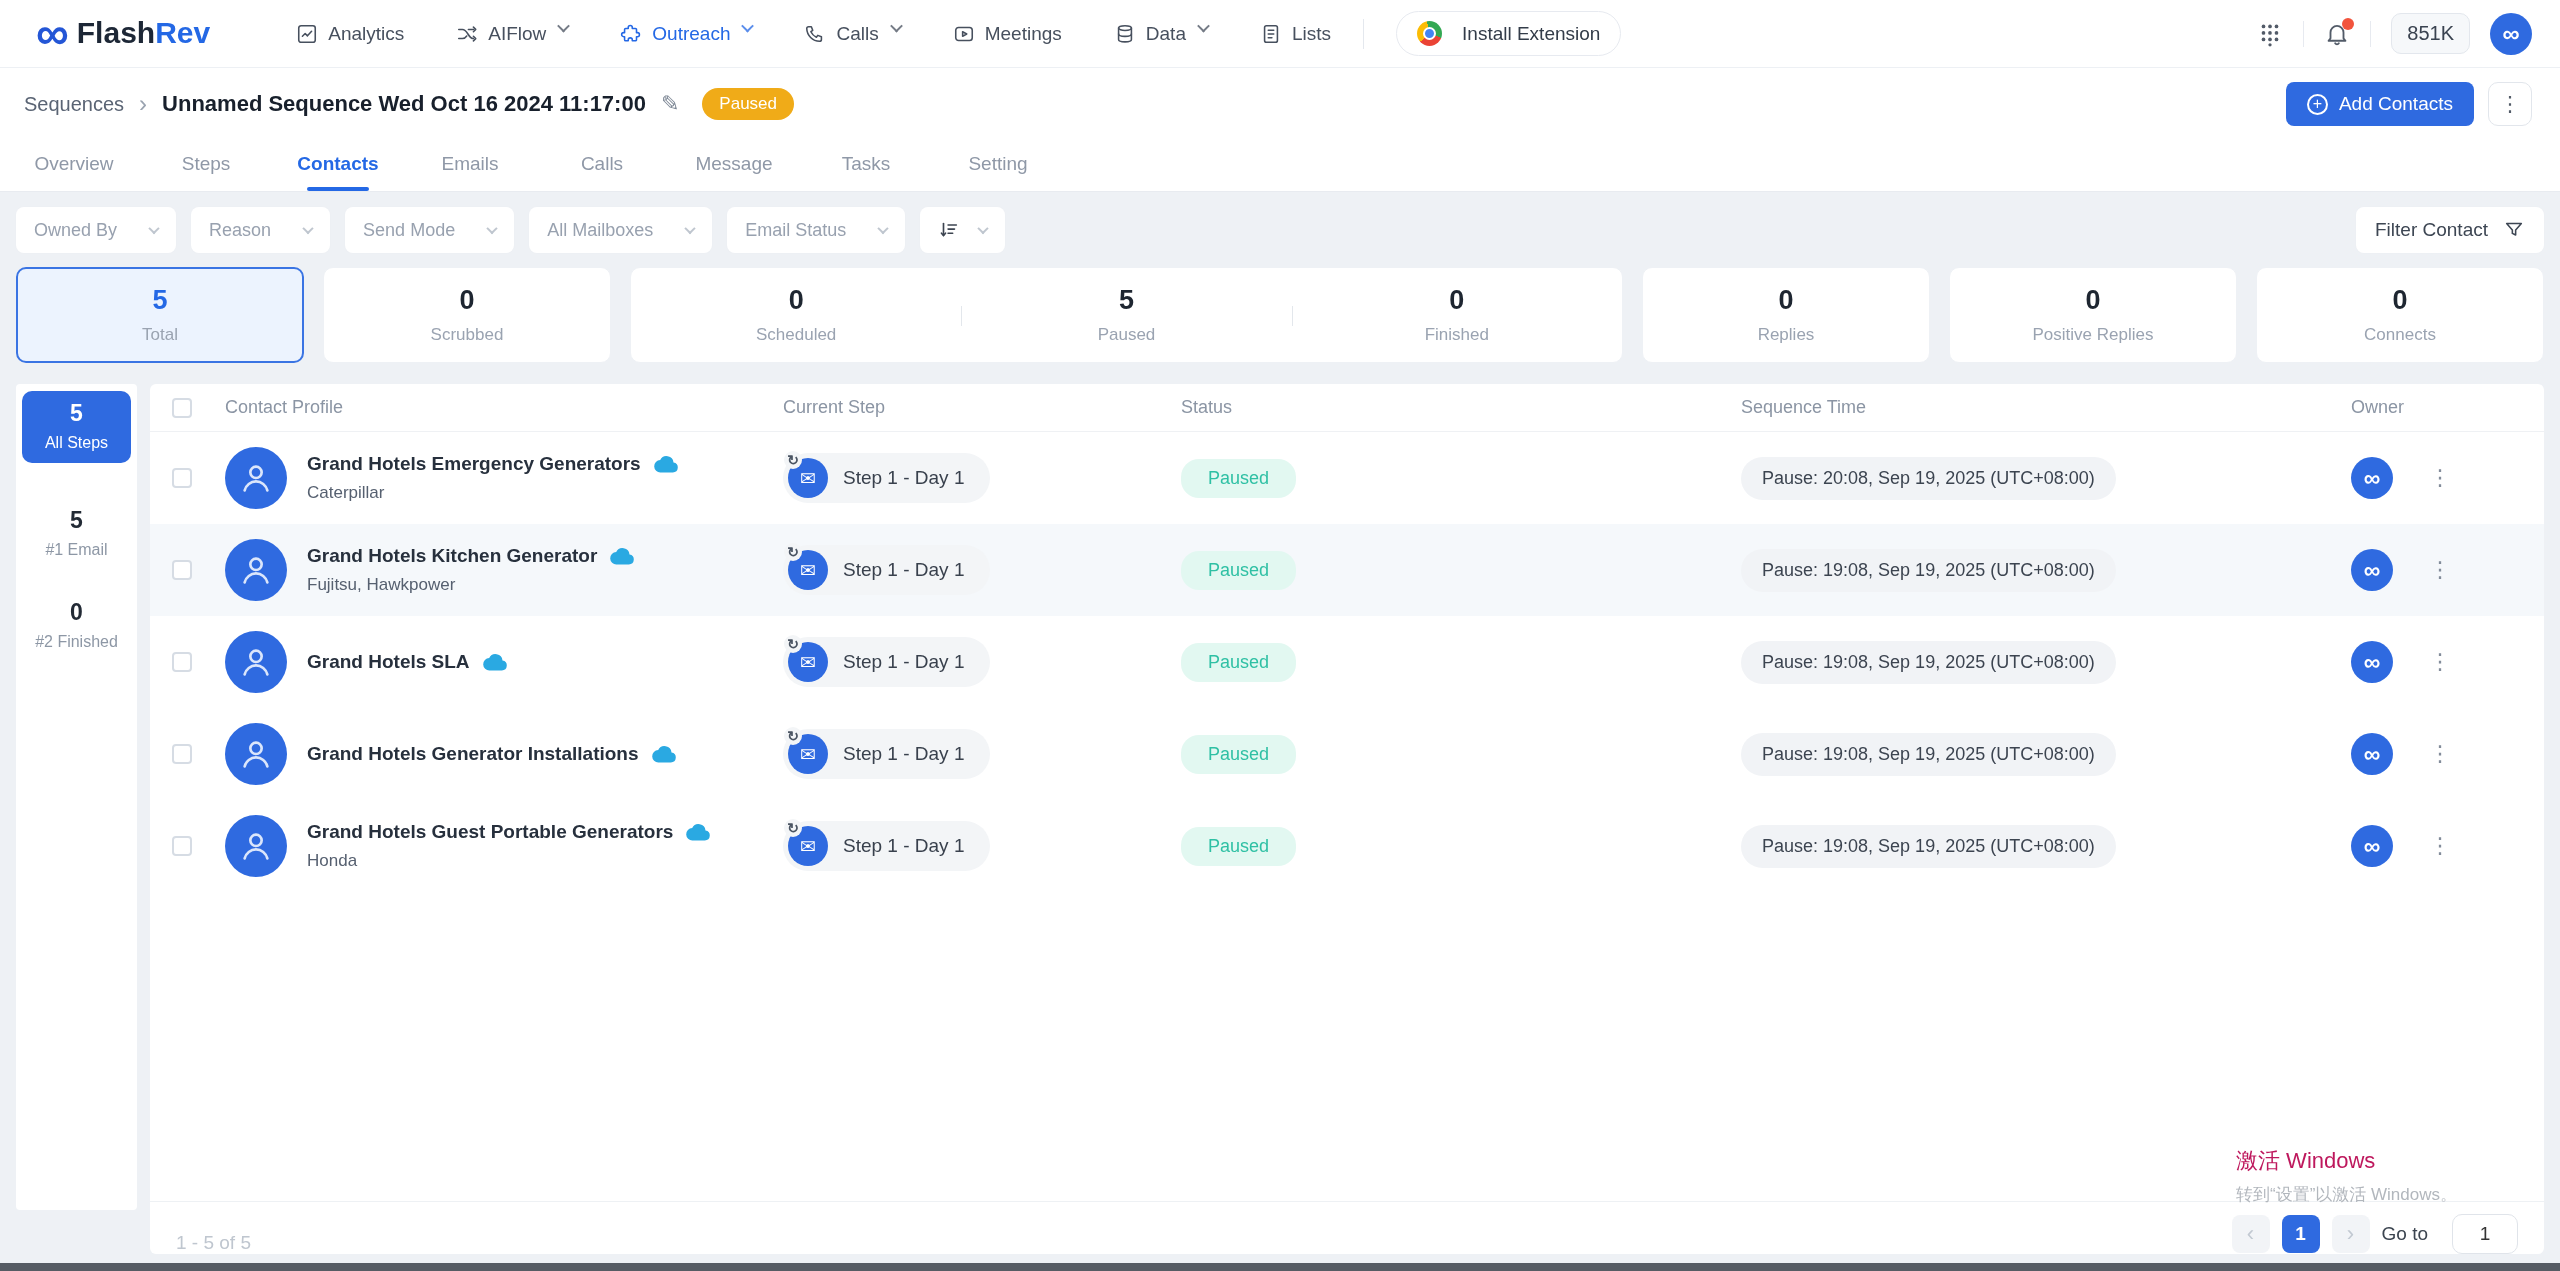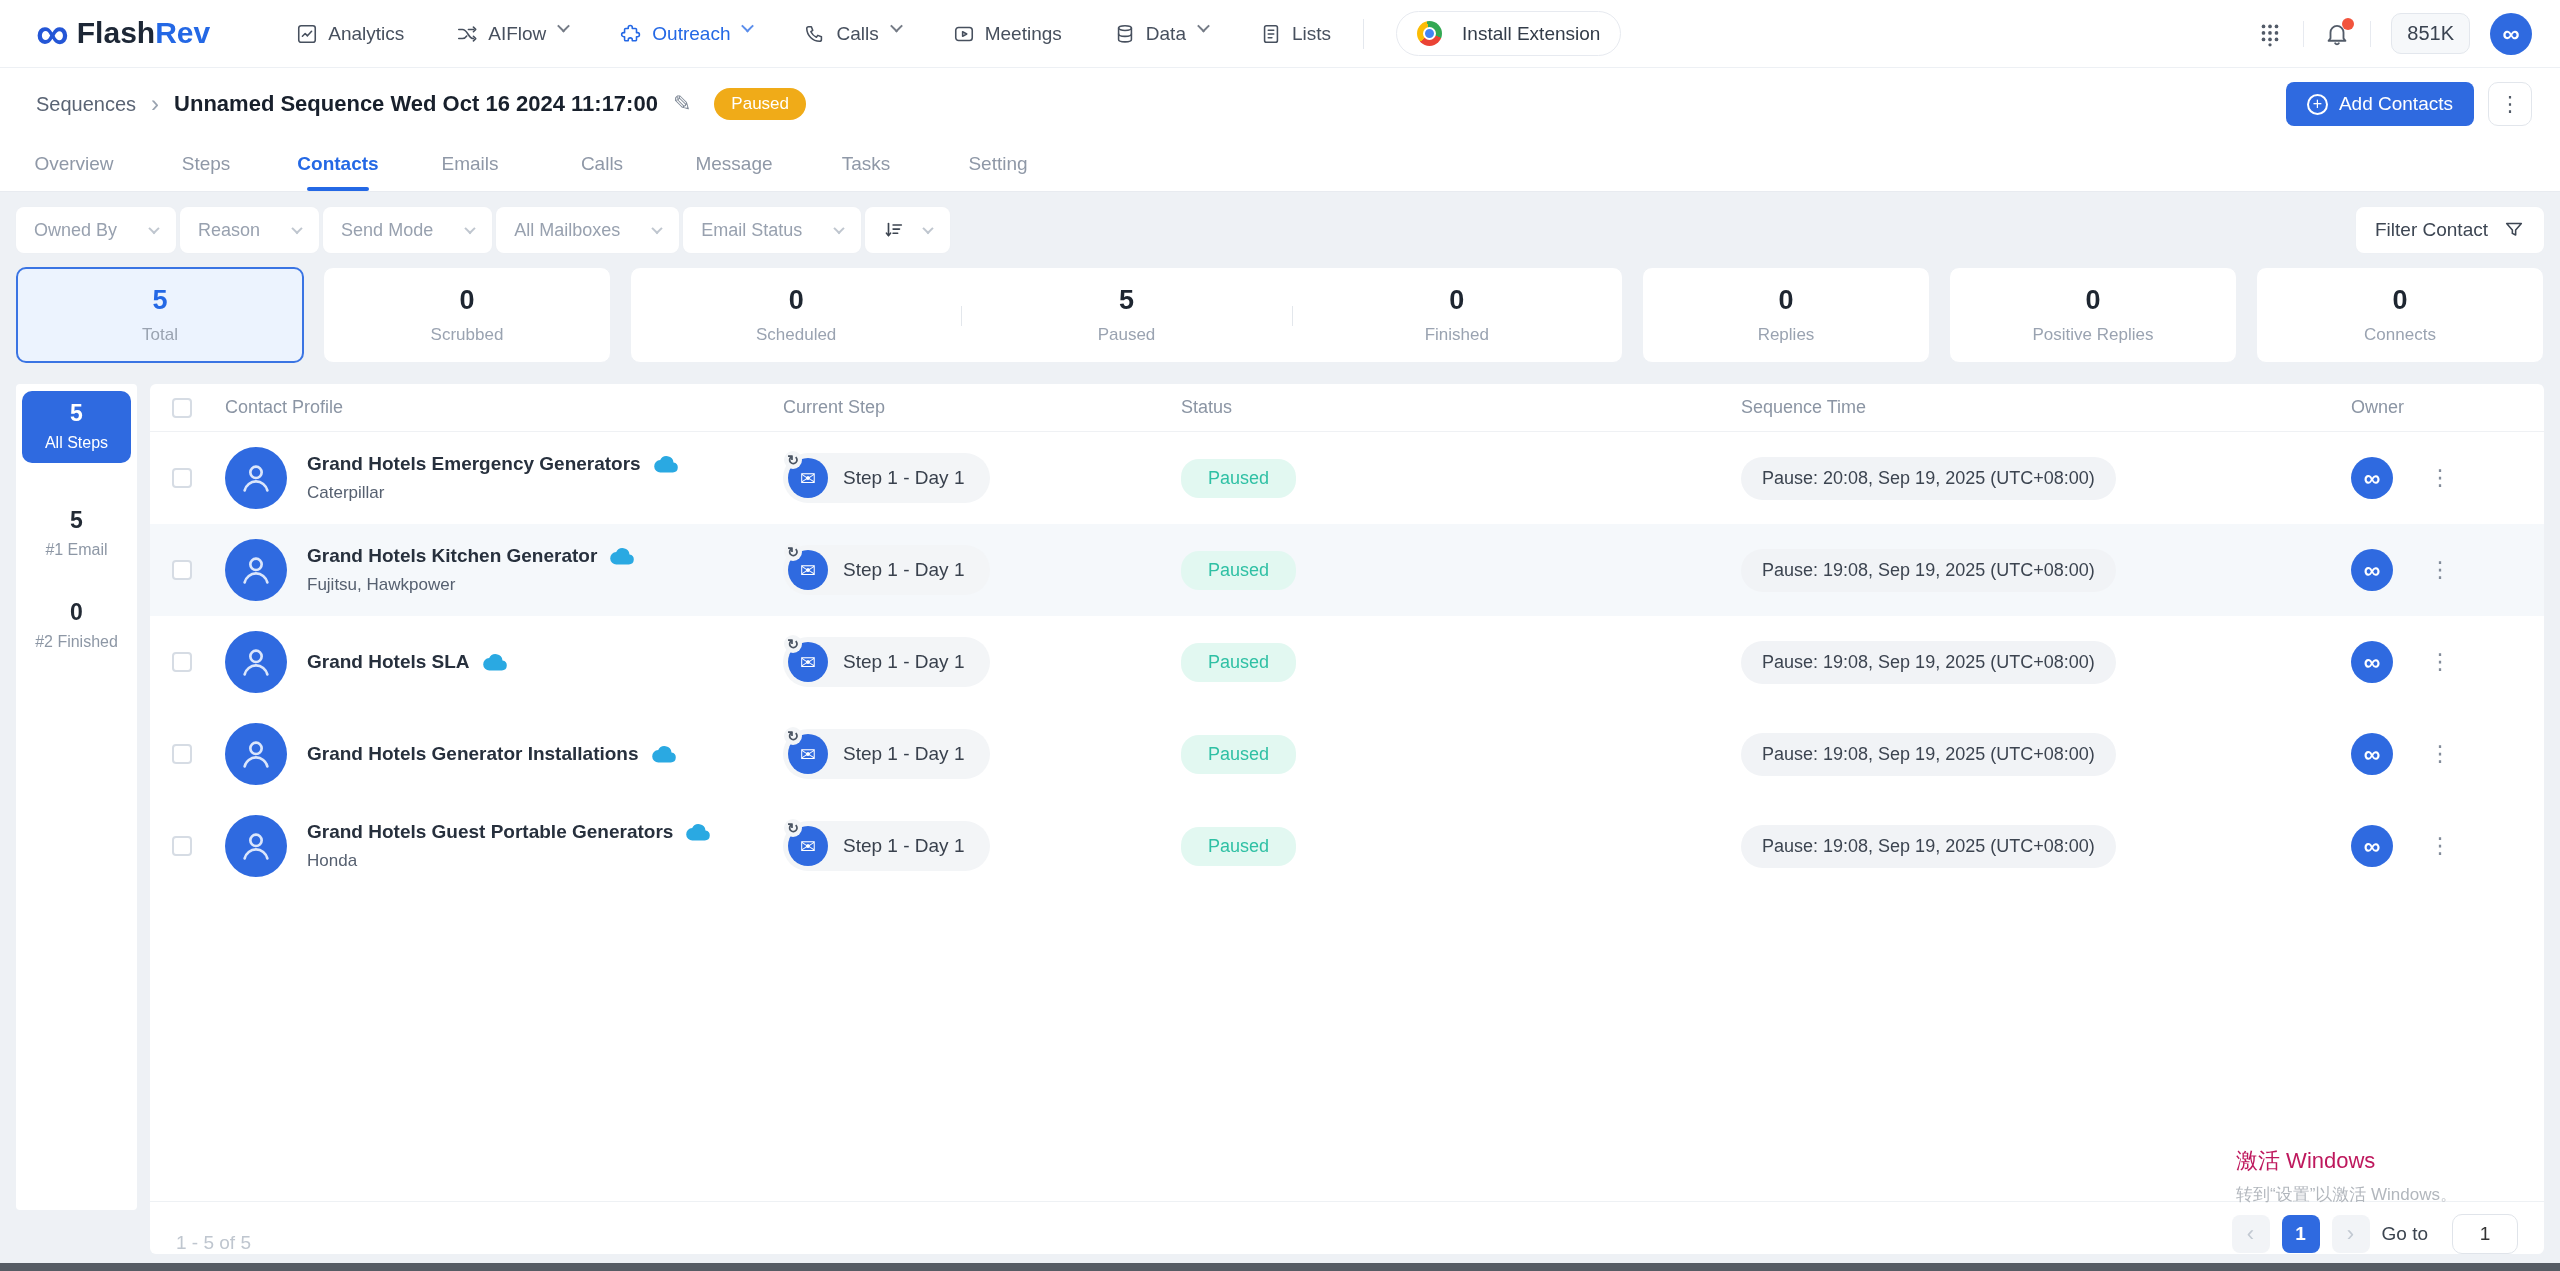--- a/index.html
+++ b/index.html
@@ -38,21 +38,21 @@
   .icon-btn svg { width:26px; height:26px; stroke:#525b68; fill:none; stroke-width:1.7; stroke-linecap:round; stroke-linejoin:round; }
   .apps-grid svg { fill:#525b68; stroke:none; }
   .bell-dot { position:absolute; top:-3px; right:-4px; width:12px; height:12px; border-radius:50%; background:#f2543d; }
   .mini-sep { width:1px; height:26px; background:#e7eaf0; }
   .credits-pill { border:1px solid #e3e7ed; background:#f6f8fa; border-radius:10px; padding:8px 15px;
                   font-size:20px; color:#3a4350; cursor:pointer; }
   .avatar-sm { width:42px; height:42px; border-radius:50%; background:#2f6ae0; color:#fff;
                display:flex; align-items:center; justify-content:center; font-size:24px; font-weight:bold; cursor:pointer; }
 
   
-  .titlebar { height:72px; background:#fff; display:flex; align-items:center; padding:0 28px 0 36px; }
+  .titlebar { height:72px; background:#fff; display:flex; align-items:center; padding:0 28px 0 24px; }
   .breadcrumb { display:flex; align-items:center; gap:15px; }
   .crumb-root { font-size:20px; color:#5a6474; cursor:pointer; }
   .crumb-sep { font-size:24px; color:#9aa3b0; }
   .page-title { font-size:22px; font-weight:bold; color:#18202c; }
   .edit-icon { font-size:22px; color:#7d8795; cursor:pointer; }
   .badge-paused { background:#f0ab18; color:#fff; font-size:17px; padding:6px 17px; border-radius:999px; margin-left:8px; }
   .title-actions { margin-left:auto; display:flex; align-items:center; gap:14px; }
   .btn-add { background:#2f6ae0; color:#fff; border:none; border-radius:8px; font-size:19px;
              padding:11px 21px; display:flex; align-items:center; gap:11px; cursor:pointer; }
   .plus-circ { width:21px; height:21px; border:2px solid #fff; border-radius:50%;
@@ -60,21 +60,21 @@
   .btn-kebab { width:44px; height:44px; border:1px solid #e2e6ec; border-radius:10px; background:#fff;
                color:#525b68; font-size:21px; cursor:pointer; }
 
   
   .tabsbar { background:#fff; border-bottom:1px solid #e8ebf0; display:flex; padding-left:8px; }
   .tab { width:132px; text-align:center; font-size:19px; color:#8f98a7; padding:13px 0 16px; position:relative; cursor:pointer; }
   .tab.active { color:#2468e5; font-weight:bold; }
   .tab.active::after { content:""; position:absolute; left:35px; right:35px; bottom:0; height:4px; background:#2468e5; border-radius:2px; }
 
   
-  .filterbar { display:flex; align-items:center; gap:4px; padding:15px 16px 14px; }
+  .filterbar { display:flex; align-items:center; gap:15px; padding:15px 16px 14px; }
   .filter-pill { background:#fff; border-radius:8px; height:46px; display:flex; align-items:center; gap:30px;
                  padding:0 18px; font-size:18px; color:#98a1af; cursor:pointer; box-shadow:0 0 0 1px #edf0f4; }
   .filter-pill .caret { color:#aab3bf; width:8px; height:8px; }
   .sort-pill { gap:16px; color:#3c4450; }
   .sort-pill svg { width:22px; height:22px; stroke:#3c4450; fill:none; stroke-width:1.8; stroke-linecap:round; }
   .filter-contact { margin-left:auto; background:#fff; border-radius:8px; height:46px; display:flex; align-items:center;
                     gap:15px; padding:0 19px; font-size:19px; color:#3d4653; cursor:pointer; box-shadow:0 0 0 1px #edf0f4; }
   .filter-contact svg { width:22px; height:22px; stroke:#3d4653; fill:none; stroke-width:1.7; stroke-linejoin:round; }
 
   

